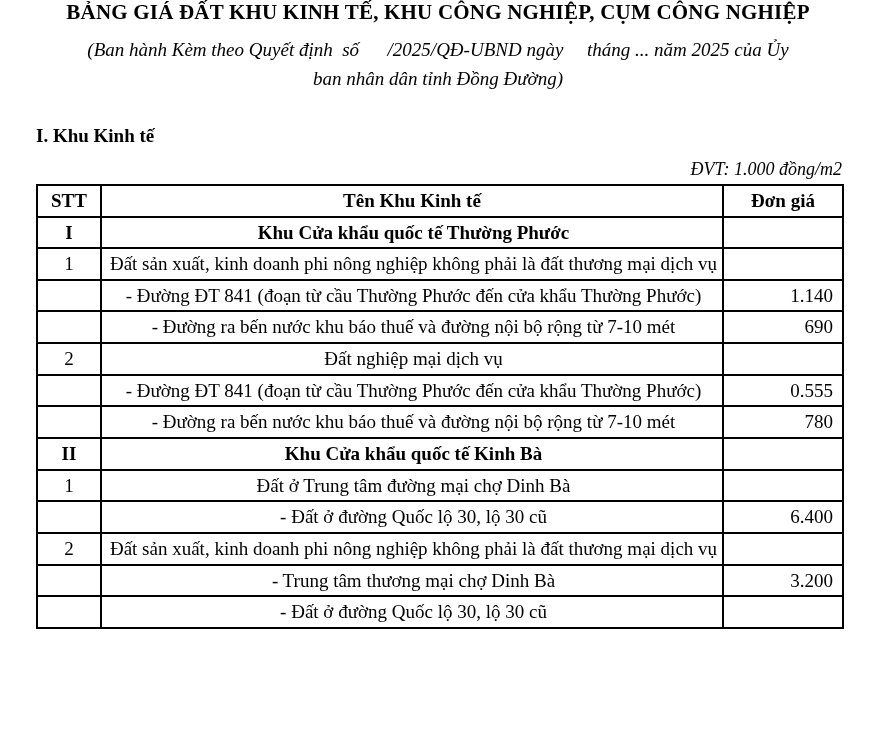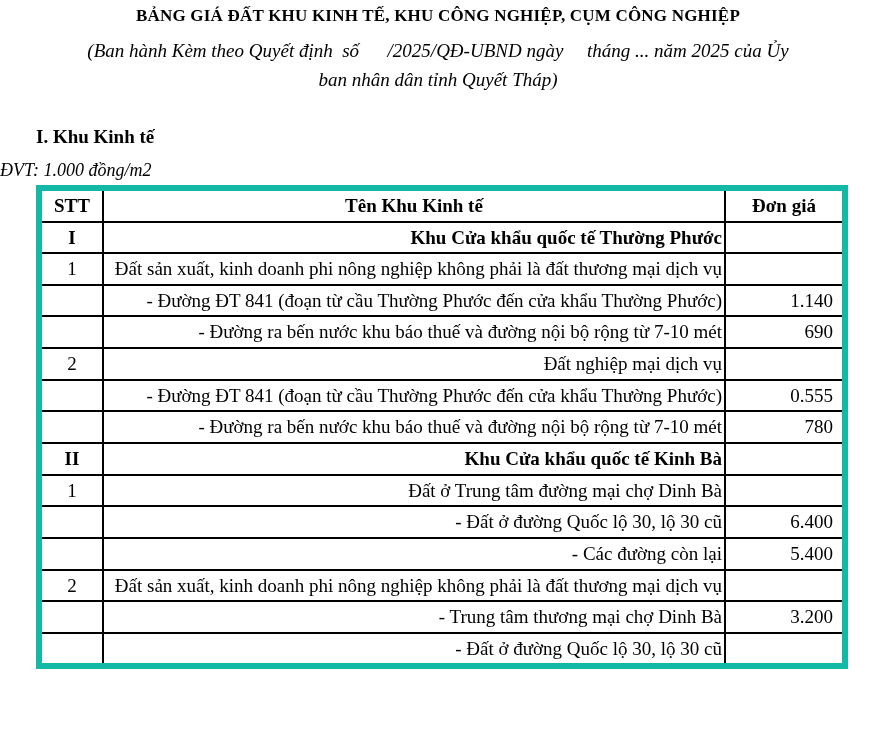--- a/index.html
+++ b/index.html
@@ -6,86 +6,85 @@
   html, body {
     width: 876px; height: 744px;
     background: #ffffff;
     overflow: hidden;
     font-family: "Liberation Serif", "DejaVu Serif", serif;
     color: #000000;
   }
   .page { width: 876px; height: 744px; position: relative; }
 
   .doc-title {
-    margin-top: 6px;
     text-align: center;
     font-weight: bold;
-    font-size: 17px;
+    font-size: 21px;
     letter-spacing: 0.2px;
   }
   .doc-subtitle {
     margin-top: 10px;
     text-align: center;
     font-style: italic;
     font-size: 19px;
     line-height: 1.55;
   }
   .doc-subtitle .line { white-space: pre; display: block; }
 
   .section-heading {
     margin: 31px 0 0 36px;
     font-weight: bold;
     font-size: 19px;
   }
   .unit-note {
     margin: 12px 34px 4px 0;
-    text-align: left;
+    text-align: right;
     font-style: italic;
     font-size: 18px;
   }
 
   table.price-table {
     margin-left: 36px;
     width: 806px;
     border-collapse: collapse;
     table-layout: fixed;
-    border: 6px solid #14b8a6;
+    border: 2px solid #14b8a6;
   }
   .price-table col.c-stt   { width: 64px; }
   .price-table col.c-name  { width: 622px; }
   .price-table col.c-price { width: 120px; }
 
   .price-table td, .price-table th {
     border: 2px solid #000;
     font-size: 19px;
     line-height: 1.35;
     vertical-align: middle;
     padding: 2px 2px;
     overflow: hidden;
   }
   .price-table th { font-weight: bold; text-align: center; height: 31px; }
 
   .price-table td.stt   { text-align: center; }
-  .price-table td.name  { text-align: right; padding-left: 5px; padding-right: 2px; }
+  .price-table td.name  { text-align: center; padding-left: 5px; padding-right: 2px; }
   .price-table td.price { text-align: right; padding-right: 9px; }
 
   .price-table tr.single td { height: 29px; }
   .price-table tr.section td { height: 31px; font-weight: bold; }
   .price-table tr.section td.stt { font-weight: bold; }
 </style>
 </head>
 <body>
 
 <div class="page">
 
   <div class="doc-title">BẢNG GIÁ ĐẤT KHU KINH TẾ, KHU CÔNG NGHIỆP, CỤM CÔNG NGHIỆP</div>
 
   <div class="doc-subtitle">
     <span class="line">(Ban hành Kèm theo Quyết định  số      /2025/QĐ-UBND ngày     tháng ... năm 2025 của Ủy</span>
-    <span class="line">ban nhân dân tỉnh Quyết Tháp)</span>
+    <span class="line">ban nhân dân tỉnh Đồng Đường)</span>
   </div>
 
   <div class="section-heading">I. Khu Kinh tế</div>
 
   <div class="unit-note">ĐVT: 1.000 đồng/m2</div>
 
   <table class="price-table">
     <colgroup>
         <col class="c-stt">
         <col class="c-name">
@@ -140,25 +139,20 @@
     <tr class="single">
       <td class="stt">1</td>
       <td class="name">Đất ở Trung tâm đường mại chợ Dinh Bà</td>
       <td class="price"></td>
     </tr>
     <tr class="single">
       <td class="stt"></td>
       <td class="name">- Đất ở đường Quốc lộ 30, lộ 30 cũ</td>
       <td class="price">6.400</td>
     </tr>
-    <tr class="single">
-      <td class="stt"></td>
-      <td class="name">- Các đường còn lại</td>
-      <td class="price">5.400</td>
-    </tr>
     <tr>
       <td class="stt">2</td>
       <td class="name">Đất sản xuất, kinh doanh phi nông nghiệp không phải là đất thương mại dịch vụ</td>
       <td class="price"></td>
     </tr>
     <tr class="single">
       <td class="stt"></td>
       <td class="name">- Trung tâm thương mại chợ Dinh Bà</td>
       <td class="price">3.200</td>
     </tr>

